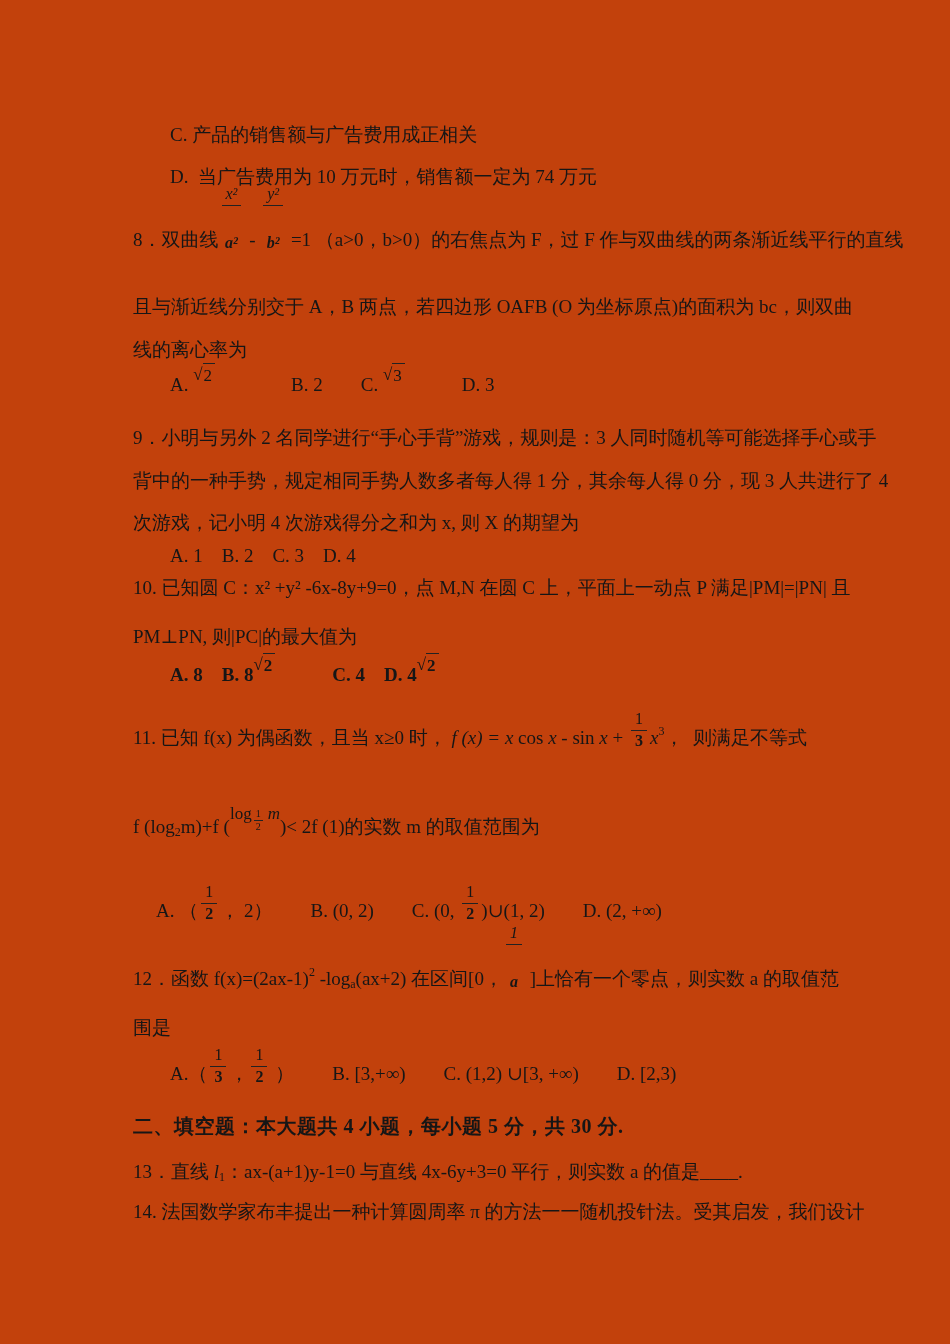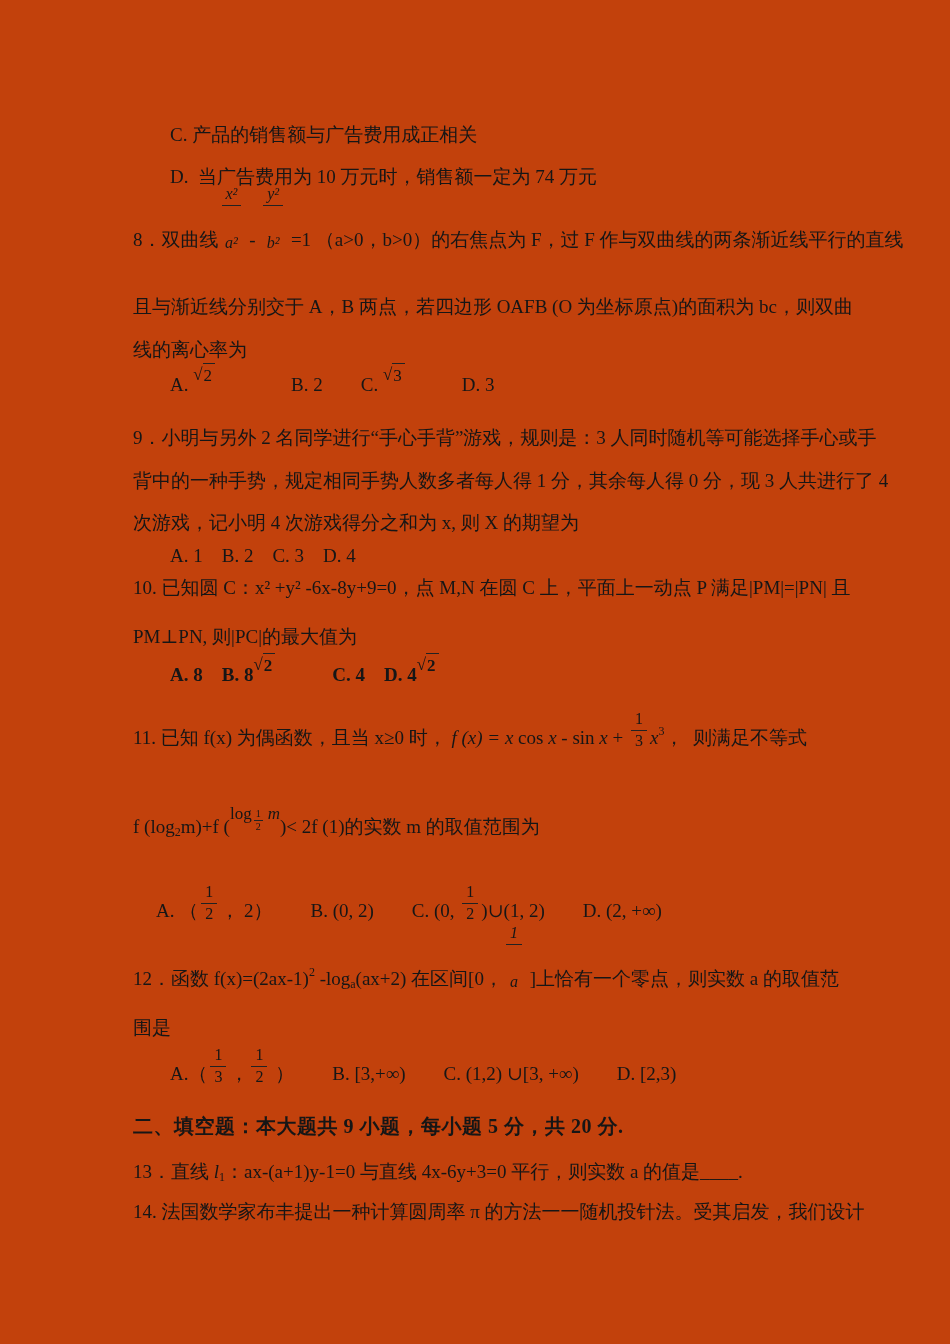--- a/index.html
+++ b/index.html
@@ -23,21 +23,21 @@
   .line.opt{left:170px;}
   .line.math{display:flex;align-items:flex-end;}
   .line.fill{width:740px;white-space:normal;text-align:justify;text-align-last:justify;height:auto;}
   .line.header{font-weight:bold;font-size:20px;letter-spacing:0.5px;}
   .t{white-space:pre;}
   .it{font-style:italic;white-space:pre;gap:27px;}
   .sup{font-size:12px;position:relative;top:-7px;white-space:pre;}
   .sub{font-size:12px;position:relative;top:5px;white-space:pre;}
   .frac{display:inline-flex;flex-direction:column;align-items:center;font-size:16px;line-height:1.15;margin:0 3px;}
   .frac .fn{padding:0 4px 1px;border-bottom:1px solid #222;}
-  .frac .fd{padding-top:1px;}
+  .frac .fd{padding-top:1px;font-weight:bold;}
   .frac.it{font-style:italic;}
   .sqrt{position:relative;top:-9px;font-size:17px;display:inline-flex;align-items:flex-start;}
   .sqrt .rad{border-top:1px solid #222;padding:0 3px 0 1px;}
   .logblk{position:relative;top:-13px;display:inline-flex;align-items:center;font-size:17px;}
   .tfrac{display:inline-flex;flex-direction:column;align-items:center;font-size:10px;line-height:1.15;position:relative;top:6px;margin:0 2px;}
   .tfrac .fn{border-bottom:1px solid #222;padding:0 2px;}
   .logblk .marg{font-style:italic;margin-left:3px;}
 </style>
 </head>
 <body>
@@ -56,17 +56,17 @@
       <div class="line opt" style="top: 544px;"><span class="t">A. 1　B. 2　C. 3　D. 4</span></div>
       <div class="line body" style="top: 576px;"><span class="t">10. 已知圆 C：x² +y² -6x-8y+9=0，点 M,N 在圆 C 上，平面上一动点 P 满足|PM|=|PN| 且</span></div>
       <div class="line body" style="top: 625px;"><span class="t">PM⊥PN, 则|PC|的最大值为</span></div>
       <div class="line opt math" style="top: 663px; font-weight: bold;"><span class="t">A. 8　B. 8</span><span class="sqrt"><span class="rsign">√</span><span class="rad">2</span></span><span class="t">　　　C. 4　D. 4</span><span class="sqrt"><span class="rsign">√</span><span class="rad">2</span></span></div>
       <div class="line body math" style="top: 726px;"><span class="t">11. 已知 f(x) 为偶函数，且当 x≥0 时， </span><span class="it">f (x) = x</span><span class="t"> cos </span><span class="it">x</span><span class="t"> - sin </span><span class="it">x</span><span class="t"> + </span><span class="frac"><span class="fn">1</span><span class="fd">3</span></span><span class="it">x</span><span class="sup">3</span><span class="t">，  则满足不等式</span></div>
       <div class="line body math" style="top: 815px;"><span class="t">f (log</span><span class="sub">2</span><span class="t">m)+f (</span><span class="logblk"><span class="lbase">log</span><span class="tfrac"><span class="fn">1</span><span class="fd">2</span></span><span class="marg">m</span></span><span class="t">)&lt; 2f (1)的实数 m 的取值范围为</span></div>
       <div class="line opt math" style="top: 899px; left: 156px;"><span class="t">A. （</span><span class="frac"><span class="fn">1</span><span class="fd">2</span></span><span class="t">， 2）　　B. (0, 2)　　C. (0, </span><span class="frac"><span class="fn">1</span><span class="fd">2</span></span><span class="t">)∪(1, 2)　　D. (2, +∞)</span></div>
       <div class="line body math" style="top: 967px;"><span class="t">12．函数 f(x)=(2ax-1)</span><span class="sup">2</span><span class="t"> -log</span><span class="sub">a</span><span class="t">(ax+2) 在区间[0，</span><span class="frac it"><span class="fn">1</span><span class="fd">a</span></span><span class="t"> ]上恰有一个零点，则实数 a 的取值范</span></div>
       <div class="line body" style="top: 1016px;"><span class="t">围是</span></div>
       <div class="line opt math" style="top: 1062px;"><span class="t">A.（</span><span class="frac"><span class="fn">1</span><span class="fd">3</span></span><span class="t">，</span><span class="frac"><span class="fn">1</span><span class="fd">2</span></span><span class="t"> ）　　B. [3,+∞)　　C. (1,2) ∪[3, +∞)　　D. [2,3)</span></div>
-      <div class="line header" style="top: 1114px;"><span class="t">二、填空题：本大题共 9 小题，每小题 5 分，共 20 分.</span></div>
+      <div class="line header" style="top: 1114px;"><span class="t">二、填空题：本大题共 4 小题，每小题 5 分，共 30 分.</span></div>
       <div class="line body math" style="top: 1160px;"><span class="t">13．直线 </span><span class="it">l</span><span class="sub">1</span><span class="t">：ax-(a+1)y-1=0 与直线 4x-6y+3=0 平行，则实数 a 的值是____.</span></div>
       <div class="line body" style="top: 1200px;"><span class="t">14. 法国数学家布丰提出一种计算圆周率 π 的方法一一随机投针法。受其启发，我们设计</span></div>
     </div>
 </div>
 
 </body></html>

